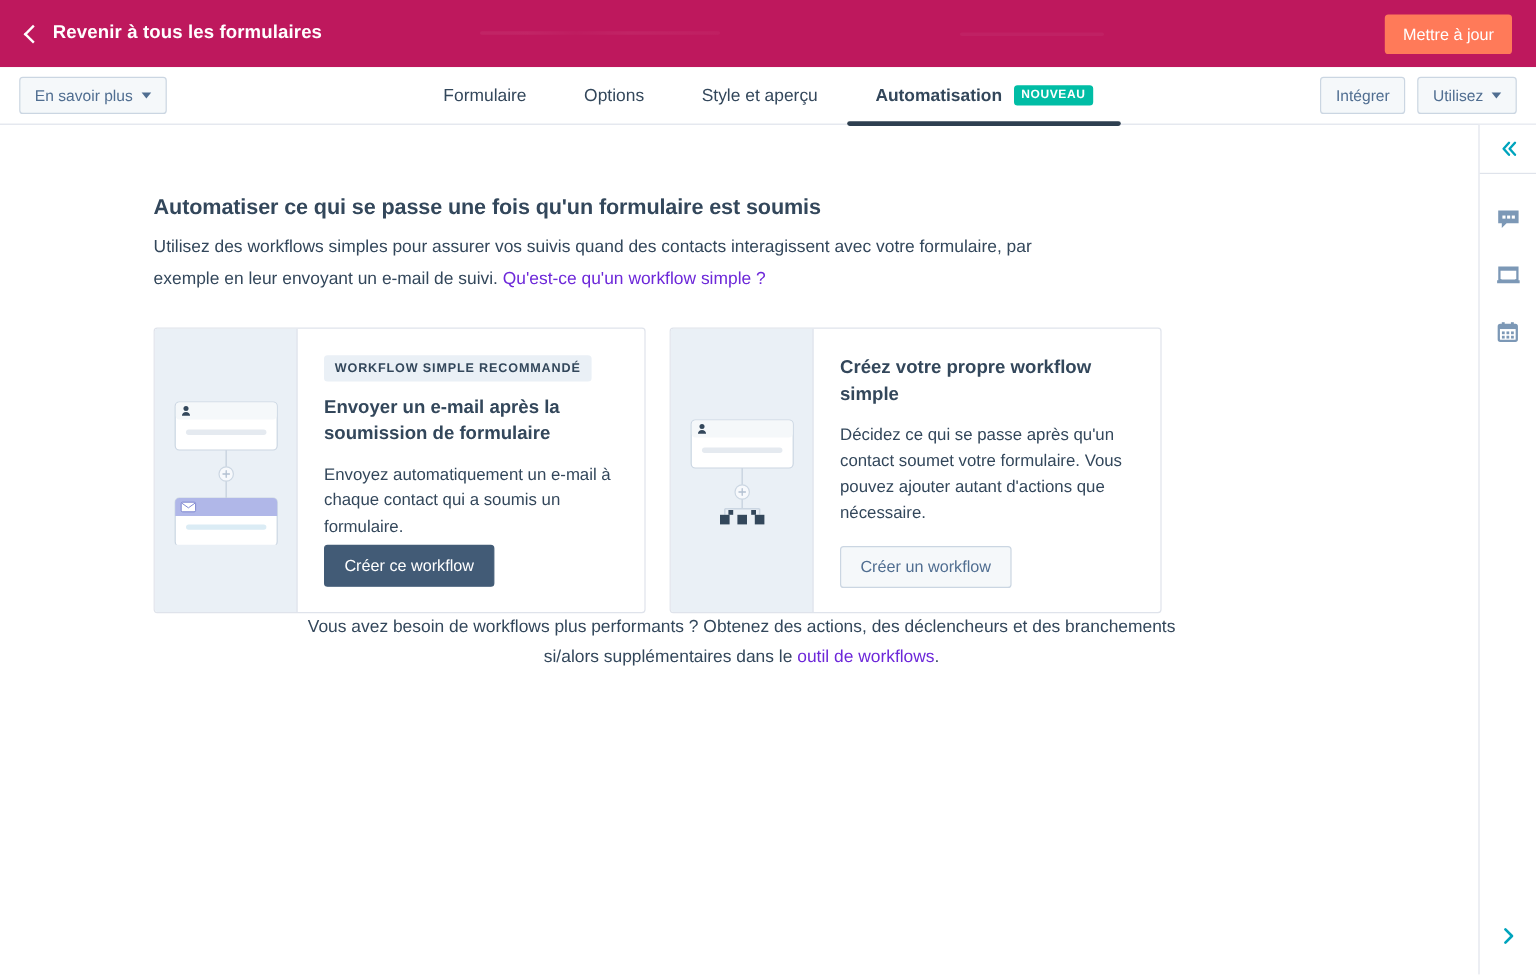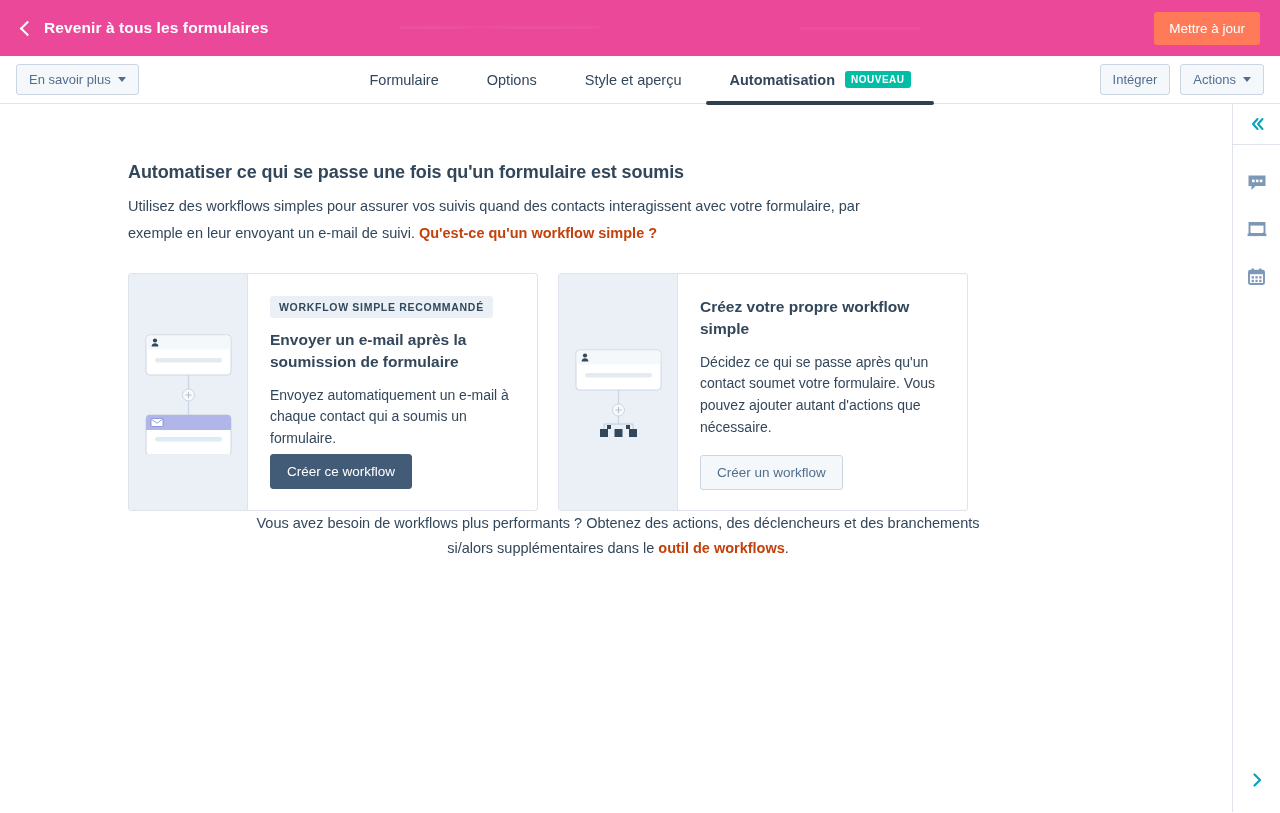--- a/index.html
+++ b/index.html
@@ -6,21 +6,21 @@
   html, body {
     width: 1280px; height: 813px;
     font-family: "Liberation Sans", sans-serif;
     background: #ffffff;
     overflow: hidden;
   }
 
   
   .topbar {
     height: 56px;
-    background: #ec4899;
+    background: #be185d;
     display: flex;
     align-items: center;
     padding: 0 20px 0 18px;
     position: relative;
   }
   .back-link {
     display: flex;
     align-items: center;
     gap: 11px;
     color: #ffffff;
@@ -166,22 +166,22 @@
     letter-spacing: -.1px;
   }
   .page-sub {
     margin-top: 10px;
     font-size: 14.5px;
     color: #33475b;
     line-height: 1.85;
     max-width: 762px;
   }
   a.link {
-    color: #c2410c;
-    font-weight: bold;
+    color: #6d28d9;
+    font-weight: normal;
     text-decoration: none;
     cursor: pointer;
   }
 
   
   .cards {
     display: flex;
     gap: 20px;
     margin-top: 26px;
   }
@@ -336,21 +336,21 @@
       <span>Automatisation</span>
       <span class="badge-new">NOUVEAU</span>
     </div>
   </div>
 
   <div class="tabbar-right">
     <button class="btn-ghost">
       <span>Intégrer</span>
     </button>
     <button class="btn-ghost">
-      <span>Actions</span>
+      <span>Utilisez</span>
       <span class="caret"></span>
     </button>
   </div>
 </div>
 
 <div class="body-wrap">
 
   <div class="main">
     <div class="content">
 

